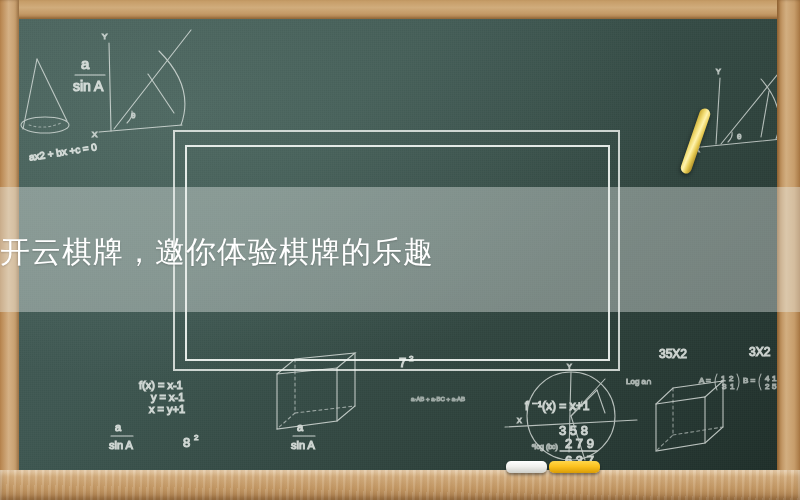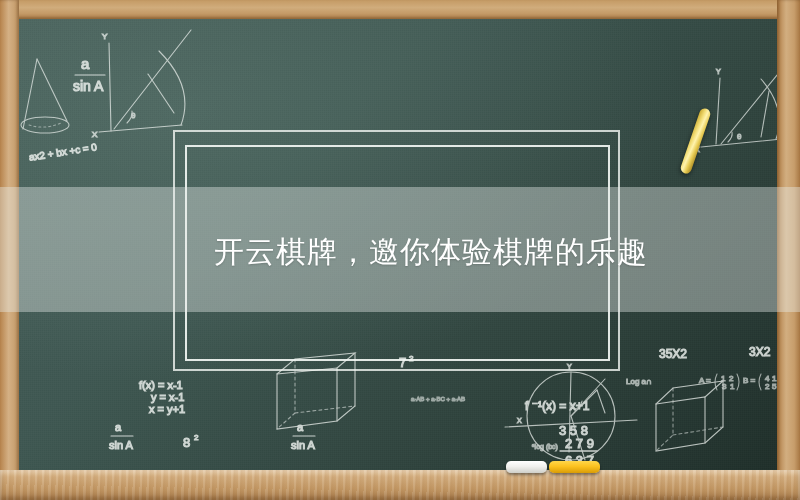--- a/index.html
+++ b/index.html
@@ -100,21 +100,21 @@
     position: absolute;
     left: 0; top: 187px; width: 800px; height: 125px;
     background: rgba(232,238,234,0.40);
     pointer-events: none;
   }
 
   
   .title {
     position: absolute;
     left: 0; top: 231px; width: 648px;
-    text-align: right;
+    text-align: left;
     font-size: 30px;
     line-height: 42px;
     letter-spacing: 1px;
     color: #ffffff;
     font-family: "DejaVu Sans", "Liberation Sans", sans-serif;
     white-space: nowrap;
     text-shadow: 0 1px 2px rgba(0,0,0,0.18);
   }
 
   

